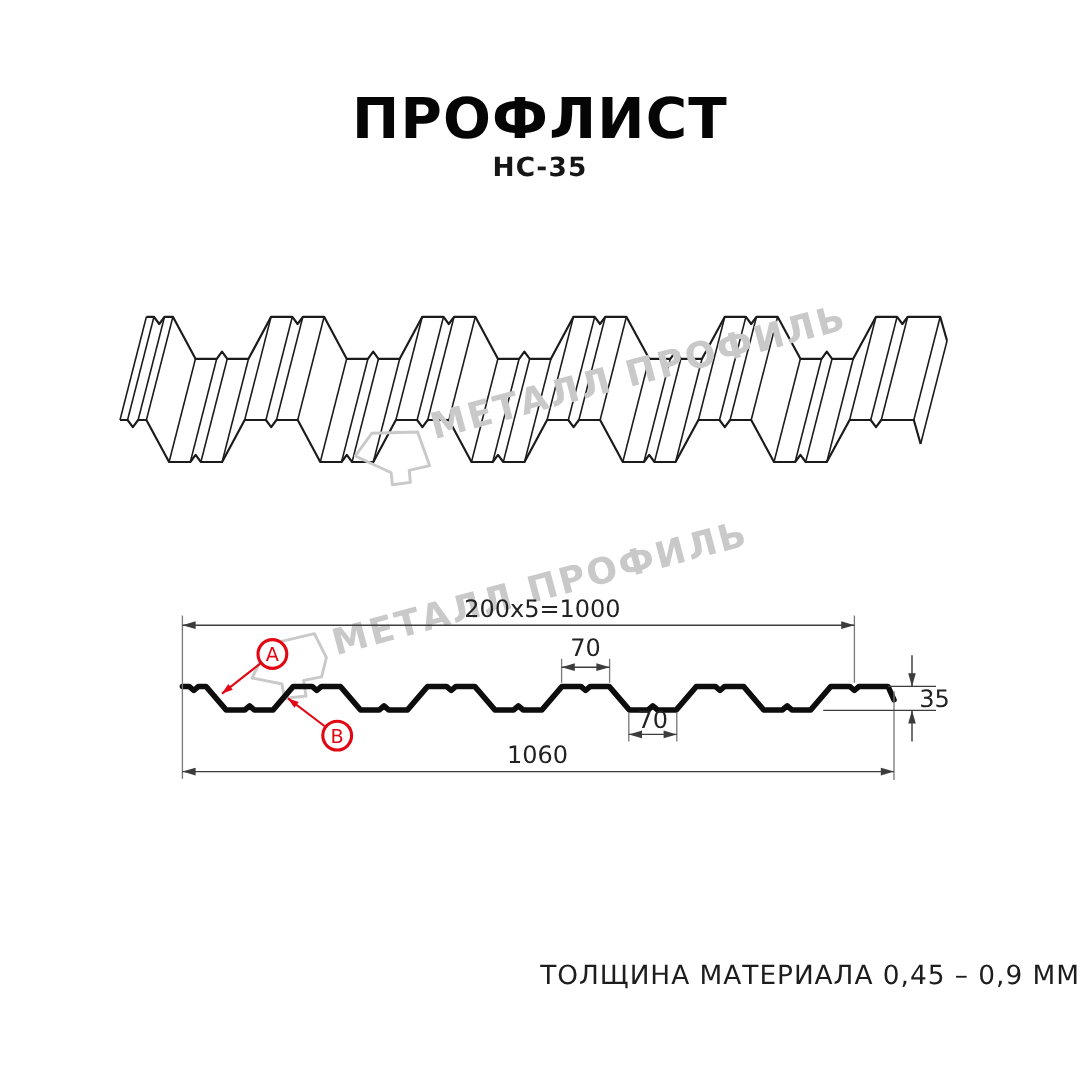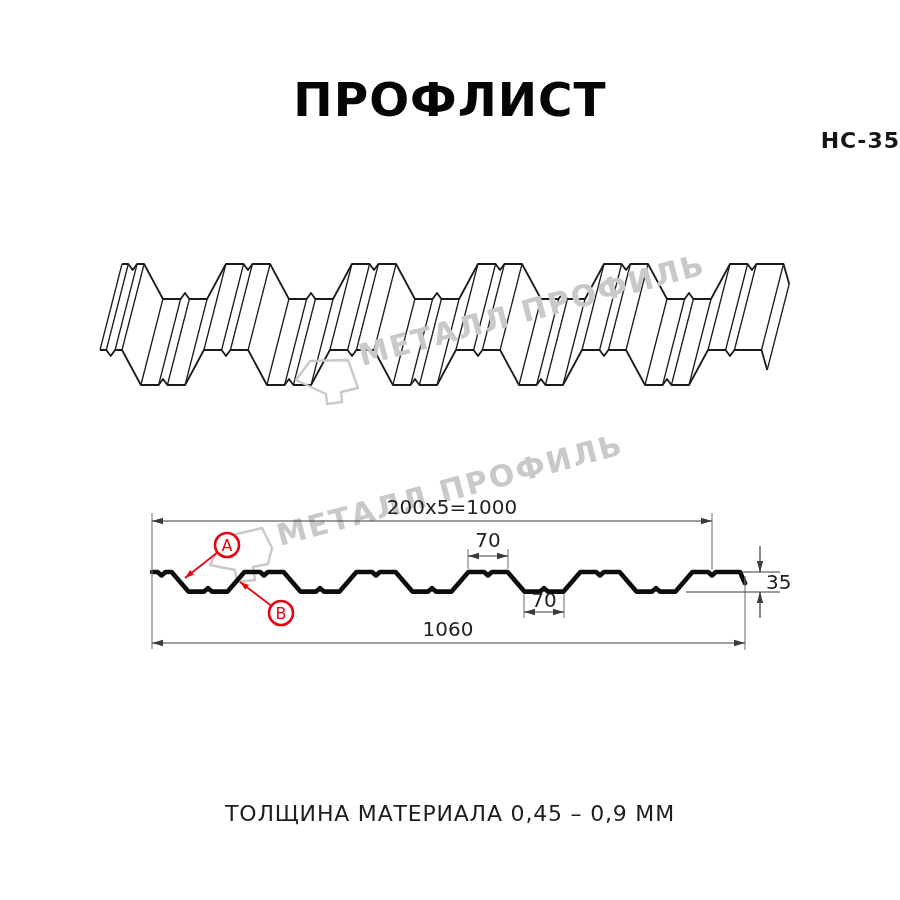--- a/index.html
+++ b/index.html
@@ -1,23 +1,23 @@
 <!DOCTYPE html>
 <html style="--red: #e30613; --line: #0d0d0d; --wm: #c9c9c9;"><head>
 <meta charset="utf-8">
 <style>
   html,body{margin:0;padding:0;background:#ffffff;}
   body{width:900px;height:900px;position:relative;overflow:hidden;
        font-family:"DejaVu Sans","Liberation Sans",sans-serif;}
   .stage{position:absolute;inset:0;}
   .page-title{position:absolute;top:72px;left:0;width:900px;text-align:center;
       font-size:47px;font-weight:800;letter-spacing:1px;color:#050505;}
-  .page-subtitle{position:absolute;top:128px;left:0;width:900px;text-align:right;
+  .page-subtitle{position:absolute;top:128px;left:0;width:900px;text-align:center;
       font-size:22px;font-weight:600;letter-spacing:1px;color:#161616;}
-  .footer-note{position:absolute;top:801px;left:0;width:900px;text-align:center;
+  .footer-note{position:absolute;top:801px;left:0;width:900px;text-align:right;
       font-size:22px;font-weight:500;letter-spacing:0.8px;color:#1d1d1d;}
   svg#diagram{position:absolute;left:0;top:0;}
   .profile{fill:none;stroke:var(--line,#0d0d0d);stroke-width:4.6;stroke-linejoin:round;stroke-linecap:round;}
   .l3o{fill:none;stroke:#1b1b1b;stroke-width:1.8;stroke-linejoin:round;}
   .l3t{stroke:#1b1b1b;stroke-width:1.3;}
   .ext{stroke:#787878;stroke-width:1.1;}
   .dim{stroke:#3c3c3c;stroke-width:1.2;}
   .dimfill{fill:#3c3c3c;}
   .dimtxt{font-family:"DejaVu Sans","Liberation Sans",sans-serif;font-size:20px;fill:#222;}
   .redln{stroke:var(--red,#e30613);stroke-width:1.7;fill:none;}

